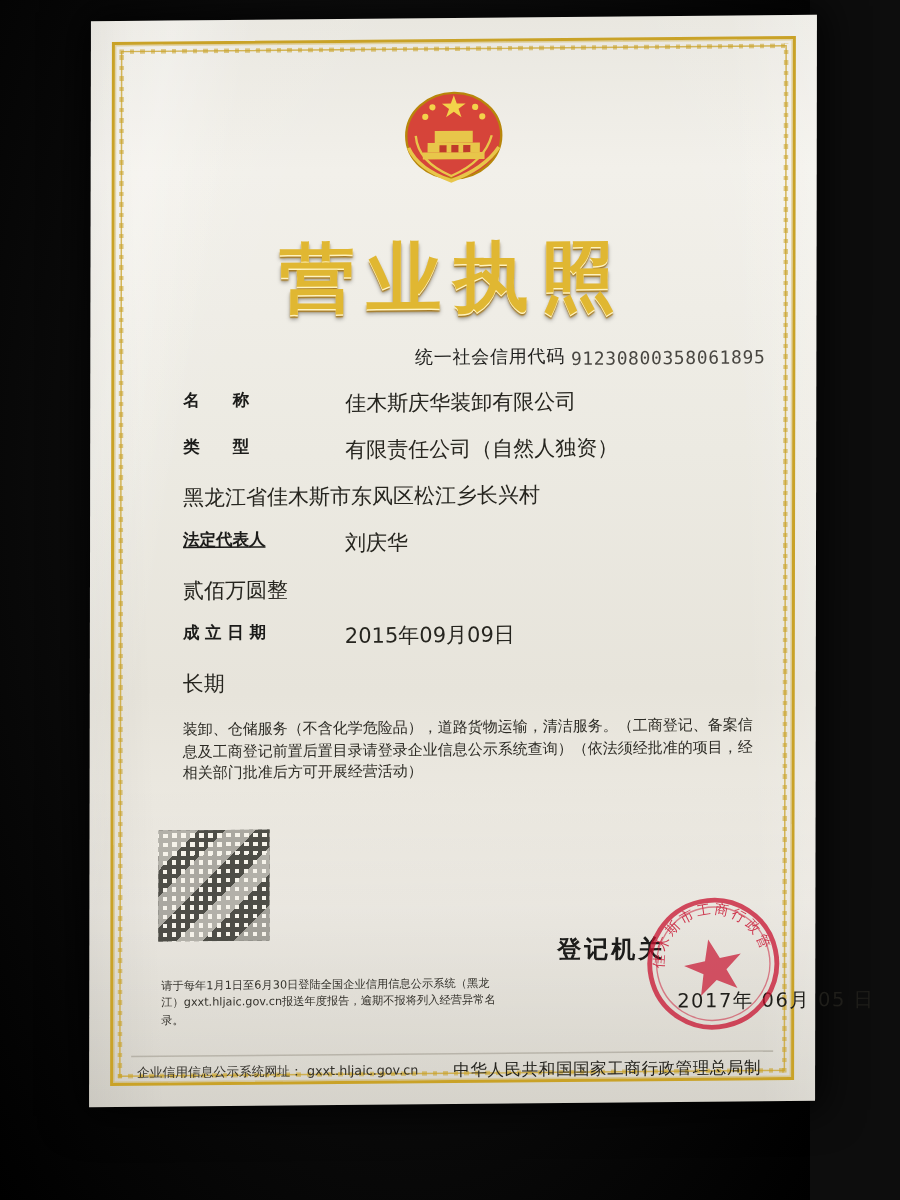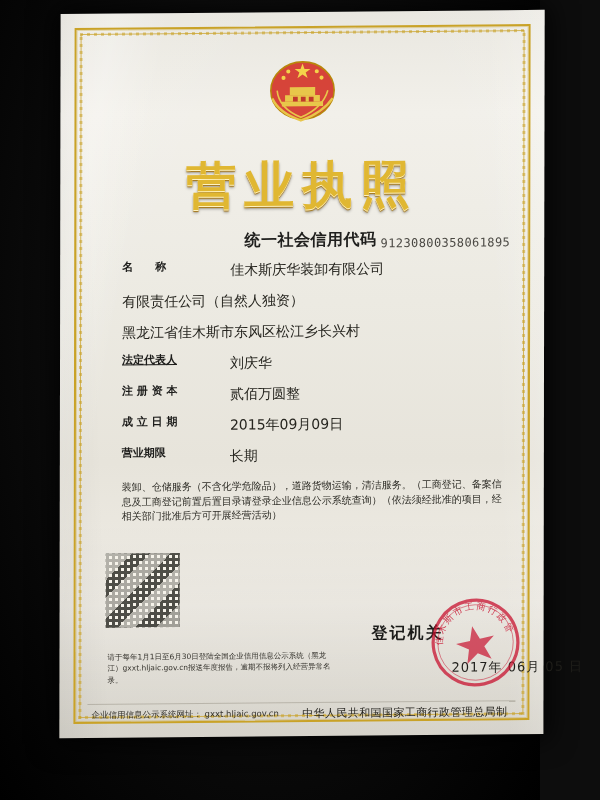--- a/index.html
+++ b/index.html
@@ -101,24 +101,24 @@
   .code-row {
     position: absolute;
     left: 40px; right: 34px;
     top: 218px;
     display: flex;
     align-items: flex-end;
     justify-content: flex-end;
     gap: 4px;
   }
   .code-label {
-    font-size: 16px;
+    font-size: 12px;
     color: #20201e;
     letter-spacing: 0.5px;
-    font-weight: bold;
+    font-weight: normal;
     white-space: nowrap;
   }
   .code-value {
     font-size: 12px;
     color: #33312c;
     letter-spacing: 0.4px;
     font-family: "DejaVu Sans Mono", monospace;
     white-space: nowrap;
     opacity: 0.88;
   }
@@ -294,44 +294,43 @@
     </div>
 
     <div class="fields">
 
       <div class="field">
         <div class="field-label">名　　称</div>
         <div class="field-value">佳木斯庆华装卸有限公司</div>
       </div>
 
       <div class="field">
+        <div class="field-label">类　　型</div>
         <div class="field-value">有限责任公司（自然人独资）</div>
       </div>
 
       <div class="field">
         <div class="field-value">黑龙江省佳木斯市东风区松江乡长兴村</div>
       </div>
 
       <div class="field">
         <div class="field-label lbl-4">法定代表人</div>
         <div class="field-value">刘庆华</div>
       </div>
 
       <div class="field">
-        <div class="field-label">注 册 资 本</div>
         <div class="field-value">贰佰万圆整</div>
       </div>
 
       <div class="field">
         <div class="field-label">成 立 日 期</div>
         <div class="field-value">2015年09月09日</div>
       </div>
 
       <div class="field">
-        <div class="field-label">营业期限</div>
         <div class="field-value">长期</div>
       </div>
 
       <div class="field">
         <div class="field-value small">装卸、仓储服务（不含化学危险品），道路货物运输，清洁服务。（工商登记、备案信息及工商登记前置后置目录请登录企业信息公示系统查询）（依法须经批准的项目，经相关部门批准后方可开展经营活动）</div>
       </div>
 
     </div>
 
     <div class="qr">

